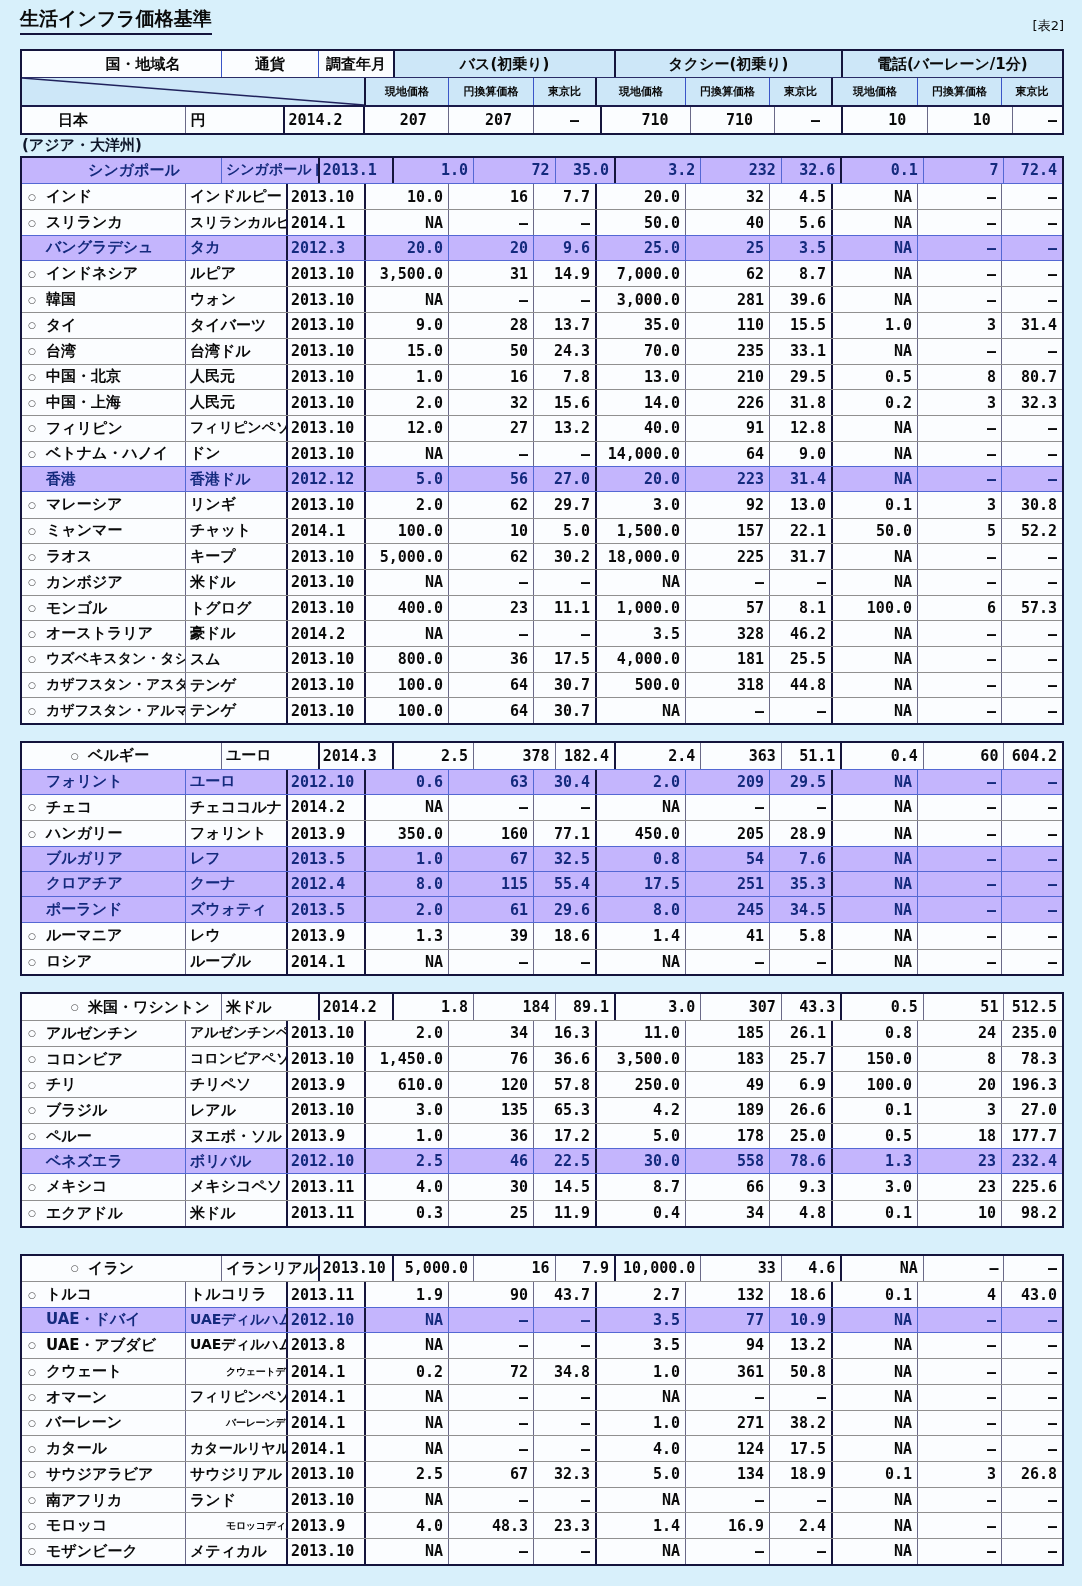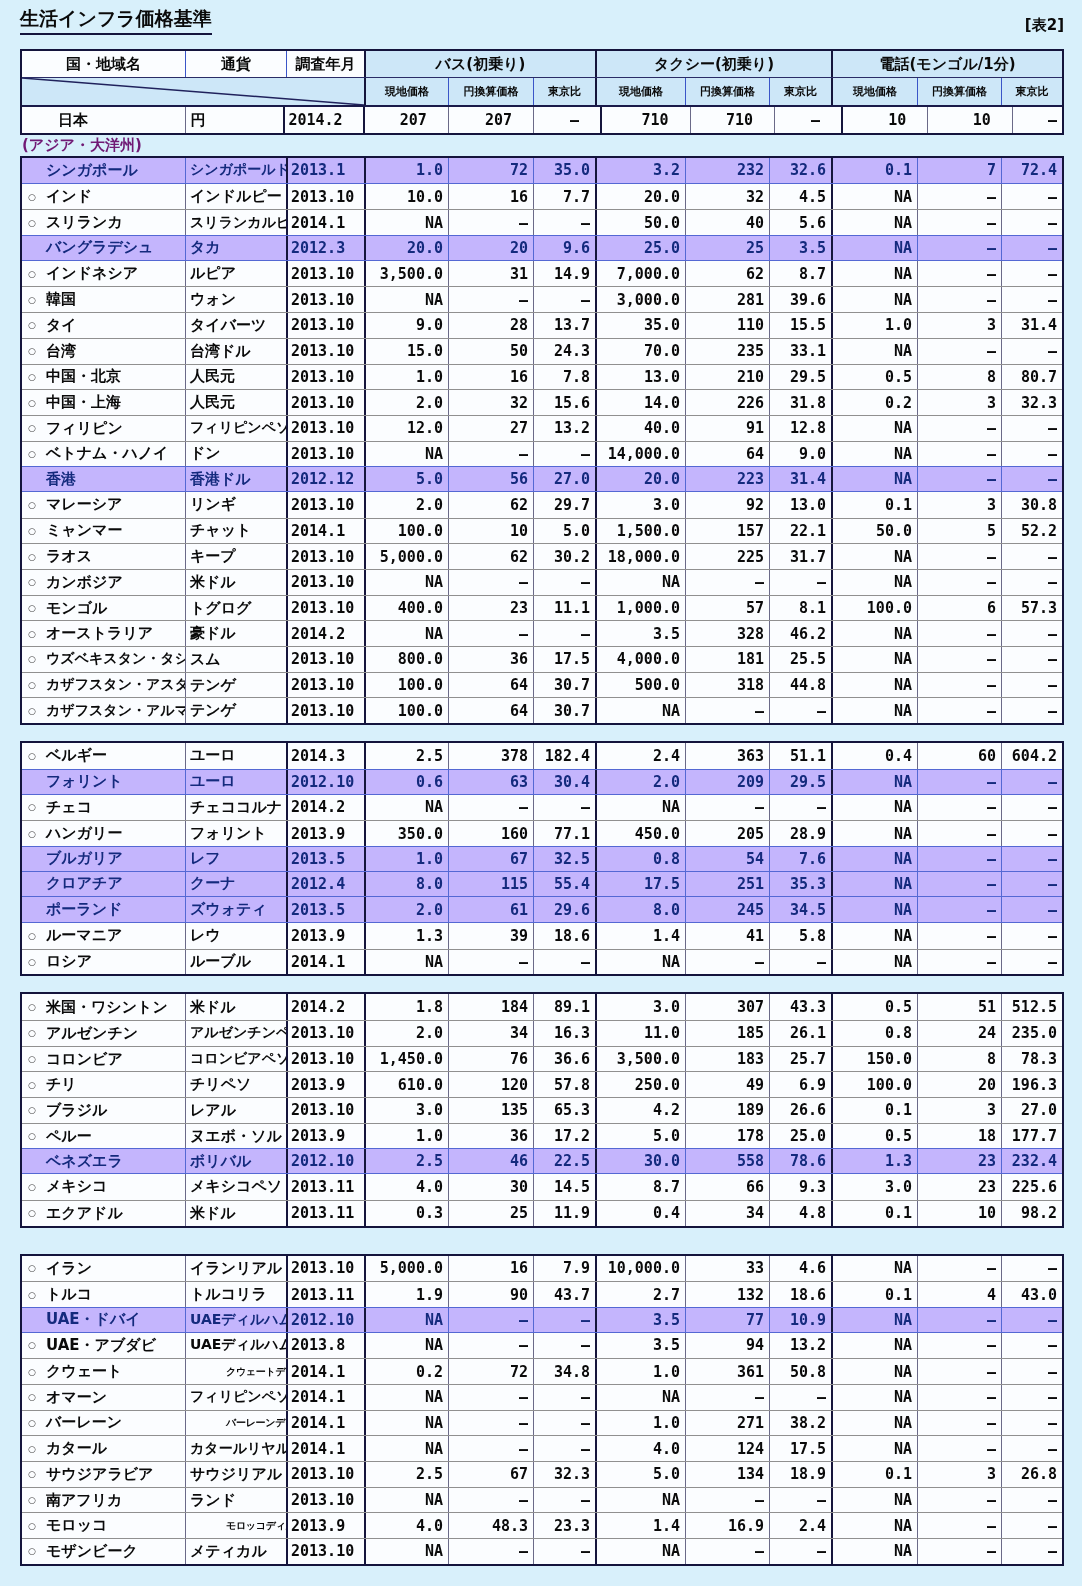--- a/index.html
+++ b/index.html
@@ -1,23 +1,23 @@
 <!DOCTYPE html>
 <html><head>
 <meta charset="utf-8">
 <style>
   html,body{margin:0;padding:0;background:#d8f0fb;}
   .page{width:1082px;height:1586px;box-sizing:border-box;padding:6px 0 0 20px;background:#d8f0fb;overflow:hidden;
         font-family:"DejaVu Sans","Liberation Sans",sans-serif;color:#0a0a0a;}
   .titlebar{display:flex;justify-content:space-between;align-items:flex-end;width:1044px;margin-bottom:14px;}
   .title{font-size:19px;font-weight:bold;border-bottom:2px solid #14143c;padding-bottom:1px;}
-  .tag{font-size:15px;font-weight:bold;}
+  .tag{font-size:13px;font-weight:normal;}
   .tbl{width:1044px;box-sizing:border-box;border:2px solid #14143c;background:#fbfdff;}
   .row{display:flex;height:25.7px;box-sizing:border-box;border-top:1px solid #909090;background:#fbfdff;}
-  .tbl .row:first-child{border-top:none;}
+  .tbl .row:first-child{border-top:none;padding-left:43px;}
   .row.hl{background:#c4b5fd;border-top:1px solid #5468d4;border-bottom:1px solid #5468d4;color:#142a7d;}
   .row.hl + .row{border-top:none;}
   .cell{display:flex;align-items:center;box-sizing:border-box;overflow:hidden;white-space:nowrap;
         font-size:15px;font-weight:bold;}
   .txt{padding-left:4px;}
   .ctr{justify-content:center;}
   .num{justify-content:flex-end;padding-right:5px;font-family:"DejaVu Sans Mono","Liberation Mono",monospace;}
   .date{font-family:"DejaVu Sans Mono","Liberation Mono",monospace;padding-left:3px;}
   .mark{width:20px;justify-content:center;font-size:9px;color:#444;}
   .c-country{width:143px;}
@@ -35,41 +35,41 @@
   .hrow1{height:26px;}
   .hrow2{height:28px;border-top:1px solid #2a2c66;}
   .row.jp{height:28px;border-top:2px solid #1a1a4a;gap:16px;}
   .hwhite{background:#fbfdff;}
   .grp{background:#cde7f8;}
   .hc-name{width:163px}.hc-cur{width:101px}.hc-date{width:78px}
   .hc-bus{width:231px}.hc-taxi{width:236px}.hc-phone{width:231px}
   .hc-diag{width:342px;position:relative;padding:0;}
   .hc-diag svg{position:absolute;left:0;top:0;}
   .hsub{font-size:11px;}
-  .sec-label{font-size:15px;font-weight:bold;height:21px;line-height:21px;margin-left:2px;color:#701a75;}
+  .sec-label{font-size:15px;font-weight:bold;height:21px;line-height:21px;margin-left:2px;color:#0f172a;}
   .sec1,.sec2{margin-top:16px;}
   .sec3{margin-top:26px;}
 </style>
 </head>
 <body>
 
 <div class="page">
   <div class="titlebar">
     <span class="title">生活インフラ価格基準</span>
     <span class="tag">[表2]</span>
   </div>
 
   <div class="tbl" id="head-table">
     <div class="row hrow1">
       <div class="cell ctr hc-name hwhite">国・地域名</div>
       <div class="cell ctr hc-cur hwhite bl-hblue">通貨</div>
       <div class="cell ctr hc-date hwhite bl-hblue">調査年月</div>
       <div class="cell ctr hc-bus grp bl-dark">バス(初乗り)</div>
       <div class="cell ctr hc-taxi grp bl-dark">タクシー(初乗り)</div>
-      <div class="cell ctr hc-phone grp bl-dark">電話(モンゴル/1分)</div>
+      <div class="cell ctr hc-phone grp bl-dark">電話(バーレーン/1分)</div>
     </div>
     <div class="row hrow2">
       <div class="cell hc-diag grp">
         <svg width="342" height="27" viewBox="0 0 342 27">
           <line x1="0" y1="0" x2="342" y2="27" stroke="#20225c" stroke-width="1.5"></line>
         </svg>
       </div>
       <div class="cell ctr hsub grp vc0 bl-dark">現地価格</div>
       <div class="cell ctr hsub grp vc1 bl-hblue">円換算価格</div>
       <div class="cell ctr hsub grp vc2 bl-hblue">東京比</div>

